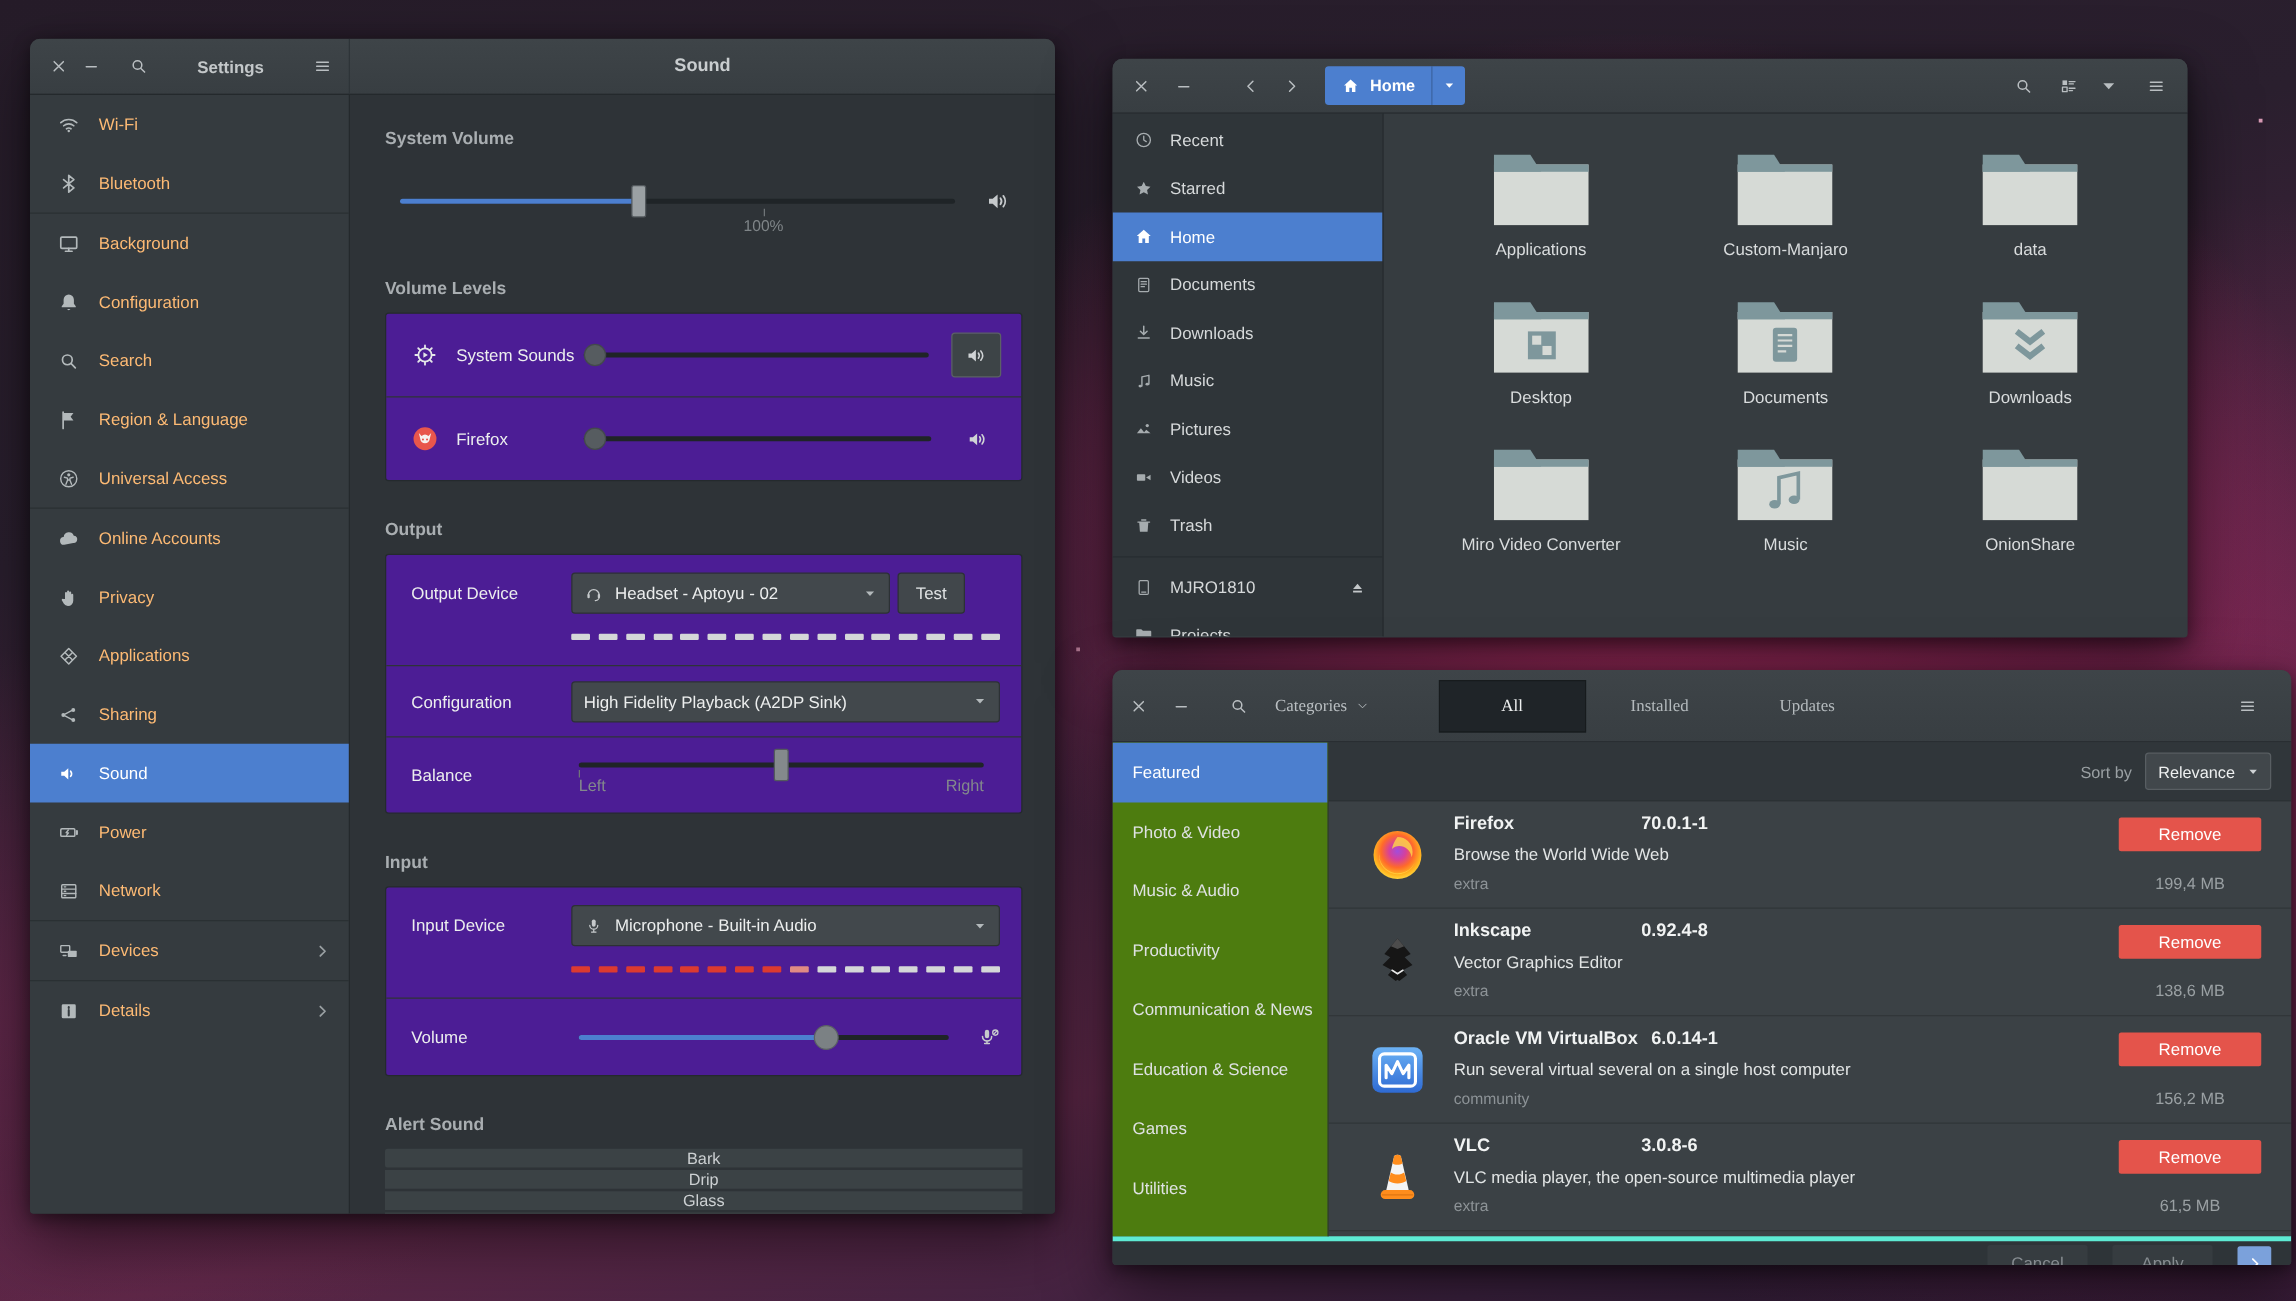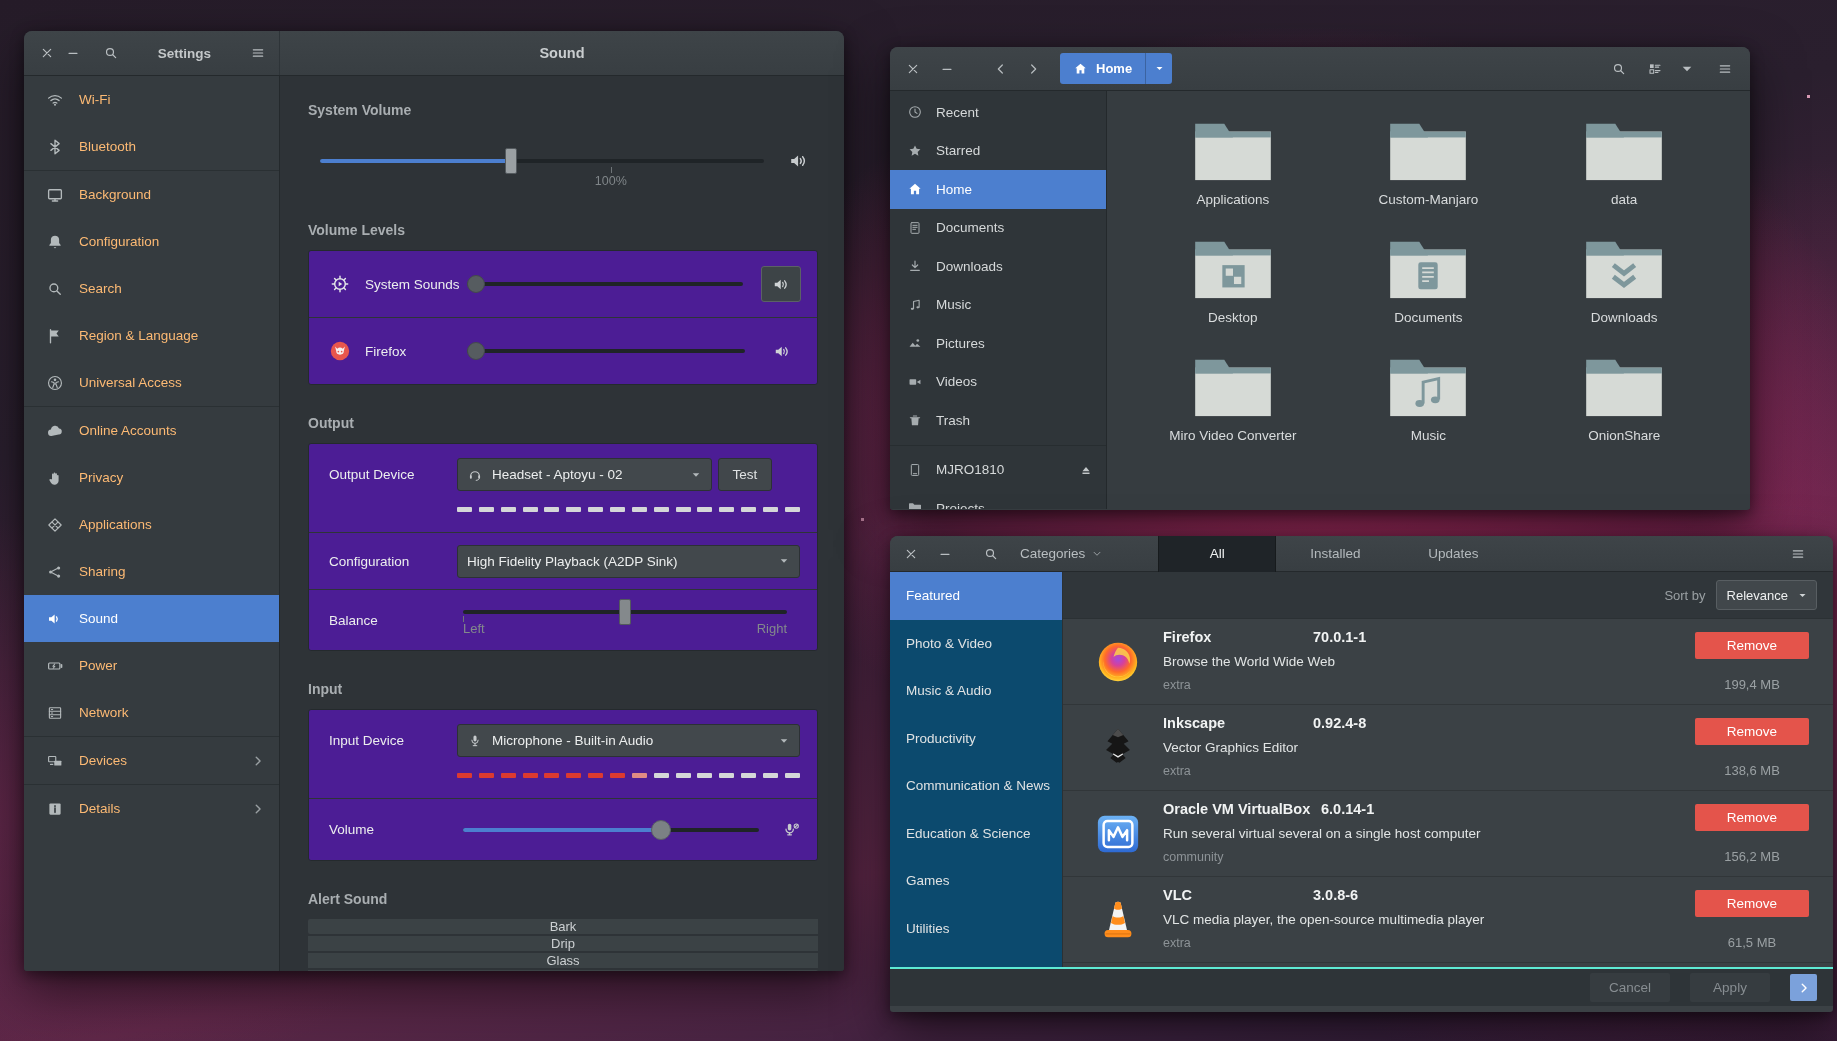--- a/index.html
+++ b/index.html
@@ -110,49 +110,49 @@
   .fnav-div{height:1px;background:#272d30;margin:5px 0;}
   .f-content{flex:1;background:#363c40;padding-top:28px;box-sizing:border-box;}
   .folder-grid{display:grid;grid-template-columns:repeat(3,1fr);row-gap:30px;padding:0 28px;}
   .folder-cell{display:flex;flex-direction:column;align-items:center;}
   .folder-ic{width:82px;height:64px;}
   .folder-ic svg{width:100%;height:100%;display:block;}
   .folder-lbl{margin-top:9px;font-size:13.5px;color:#d9dcdd;white-space:nowrap;}
 
   
   .win-sw{left:890px;top:536px;width:943px;height:476px;background:#3b4145;}
-  .win-sw .titlebar{height:36px;padding:0 22px 0 8px;}
+  .win-sw .titlebar{height:58px;padding:0 22px 0 8px;font-family:Liberation Serif, serif;}
   .cats{display:flex;align-items:center;gap:7px;color:#b9bec1;font-size:13.5px;margin-left:16px;}
   .cats svg{width:10px;height:10px;}
   .sw-tabs{display:flex;margin-left:56px;height:42px;}
   .sw-tab{width:118px;display:flex;align-items:center;justify-content:center;font-size:13.5px;color:#b4babd;}
   .sw-tab.active{background:#1f2428;color:#eef0f0;box-shadow:inset 0 0 0 1px #171b1d;}
   .sw-body{display:flex;height:395px;}
-  .sw-cats{width:172px;flex:none;background:#0c4a6e;border-right:1px solid #2b3134;overflow:hidden;text-align:center;}
+  .sw-cats{width:172px;flex:none;background:#4d7c0f;border-right:1px solid #2b3134;overflow:hidden;text-align:center;}
   .cat-item{height:47.5px;display:flex;align-items:center;padding:0 10px 0 16px;font-size:13.5px;color:#dfe2e3;}
   .cat-item.selected{background:#4c7fcf;color:#fff;}
   .sw-main{flex:1;display:flex;flex-direction:column;min-width:0;}
   .sort-row{height:47px;flex:none;background:#30363a;display:flex;align-items:center;justify-content:flex-end;padding:0 16px;gap:10px;border-bottom:1px solid #2b3134;box-sizing:border-box;}
   .sort-lbl{color:#9aa0a3;font-size:13px;}
   .sort-dd{height:30px;min-width:92px;background:#41474b;border:1px solid #585e62;border-radius:3px;display:flex;align-items:center;justify-content:space-between;gap:9px;padding:0 8px 0 10px;color:#eef0f0;font-size:13px;box-sizing:border-box;}
   .sort-dd .caret{width:11px;height:11px;color:#cfd3d5;}
   .app-list{flex:1;overflow:hidden;}
   .app-row{height:86px;display:flex;align-items:center;padding:0 24px 0 32px;border-bottom:1px solid #313639;box-sizing:border-box;}
   .app-ic{width:46px;height:46px;flex:none;}
   .app-ic svg{width:100%;height:100%;display:block;}
   .app-info{margin-left:22px;flex:1;min-width:0;position:relative;height:66px;}
   .app-name{position:absolute;top:0;left:0;font-weight:bold;font-size:14.5px;color:#f1f3f3;white-space:nowrap;}
   .app-ver{position:absolute;top:0;left:150px;font-weight:bold;font-size:14.5px;color:#f1f3f3;white-space:nowrap;}
   .app-row.wide-name .app-ver{left:158px;}
   .app-desc{position:absolute;top:25px;left:0;font-size:13.5px;color:#e2e5e5;white-space:nowrap;}
   .app-repo{position:absolute;top:49px;left:0;font-size:12.5px;color:#8d9397;}
   .app-right{width:114px;flex:none;display:flex;flex-direction:column;gap:18px;margin-left:12px;}
   .btn-remove{height:27px;background:#e4544b;color:#fff;font-size:13.5px;display:flex;align-items:center;justify-content:center;border-radius:2px;}
   .app-size{color:#9aa0a3;font-size:13px;text-align:center;}
-  .sw-footer{height:39px;background:#2e3438;border-top:2px solid #5eead4;display:flex;align-items:center;justify-content:flex-end;gap:20px;padding:0 10px;box-sizing:border-box;}
+  .sw-footer{height:39px;background:#2e3438;border-top:4px solid #5eead4;display:flex;align-items:center;justify-content:flex-end;gap:20px;padding:0 10px;box-sizing:border-box;}
   .btn-flat{height:29px;min-width:80px;padding:0 16px;background:#363c40;border-radius:2px;color:#878d91;font-size:13.5px;display:flex;align-items:center;justify-content:center;box-sizing:border-box;}
   .btn-next{width:27px;height:27px;background:#7ba1db;border-radius:2px;color:#fff;display:flex;align-items:center;justify-content:center;margin-right:6px;}
   .btn-next svg{width:14px;height:14px;}
 </style>
 </head>
 <body>
 
 <div class="desktop">
   <div class="stars"></div>
 

